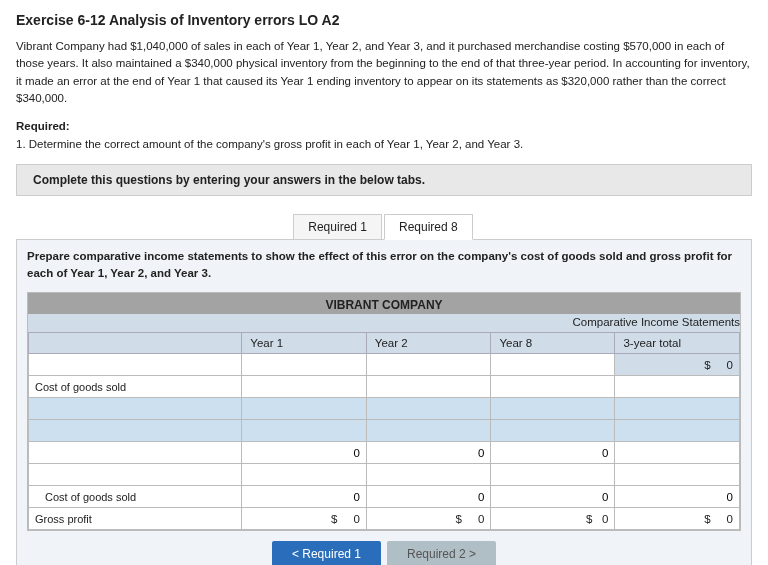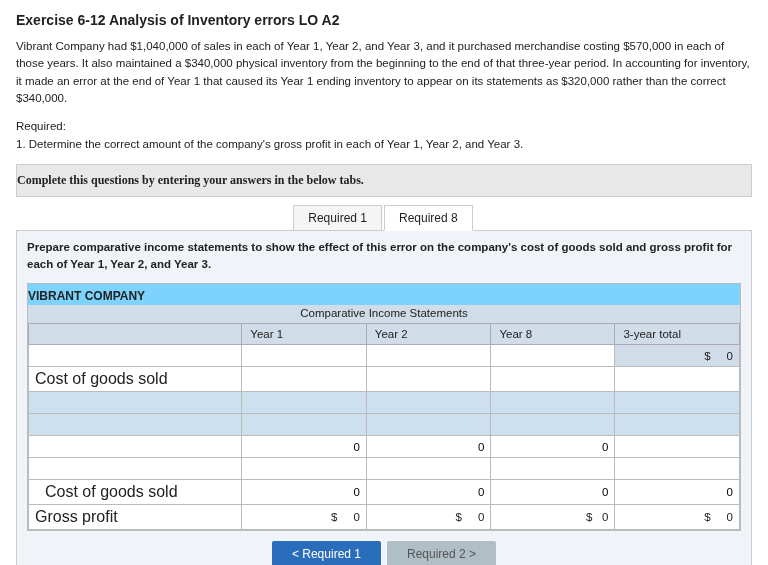--- a/index.html
+++ b/index.html
@@ -21,30 +21,29 @@
       line-height: 1.5;
     }
     .required-section {
       margin-bottom: 10px;
     }
     .required-section p {
       font-size: 11.5px;
       line-height: 1.6;
     }
     .required-section strong {
-      font-weight: normal;
+      font-weight: bold;
     }
     .instruction-box {
       background: #e8e8e8;
       border: 1px solid #ccc;
-      padding: 8px 0;
-      font-weight: bold;
-      font-size: 12px;
-      margin-bottom: 8px;
-      font-family: Liberation Serif, serif;
+      padding: 8px 16px;
+      font-weight: bold;
+      font-size: 12px;
+      margin-bottom: 18px;
     }
     .tabs-container {
       display: flex;
       border-bottom: 1px solid #ccc;
       margin-bottom: 0;
       justify-content: center;
     }
     .tab {
       padding: 5px 14px;
       border: 1px solid #ccc;
@@ -71,27 +70,28 @@
       margin-bottom: 10px;
       line-height: 1.5;
       font-weight: bold;
     }
     
     .company-table-wrapper {
       background: #fff;
       border: 1px solid #bbb;
     }
     .company-title {
+      text-align: center;
       font-weight: bold;
       font-size: 12px;
       padding: 5px 0 2px 0;
-      background: #7dd3fc;
+      background: #a3a3a3;
     }
     .company-subtitle {
-      text-align: center;
+      text-align: right;
       font-size: 11.5px;
       padding: 2px 0 4px 0;
       background: #d0dce8;
     }
     table.income-table {
       width: 100%;
       border-collapse: collapse;
       font-size: 11.5px;
     }
     table.income-table th {
@@ -106,21 +106,21 @@
       width: 30%;
     }
     table.income-table td {
       border: 1px solid #bbb;
       padding: 3px 6px;
       height: 22px;
       background: #fff;
     }
     table.income-table td:first-child {
       background: #fff;
-      font-size: 16px;
+      font-size: 11px;
     }
     table.income-table td.input-cell {
       background: #fff;
       padding: 0;
     }
     table.income-table td.input-cell input {
       width: 100%;
       border: none;
       outline: none;
       text-align: right;

